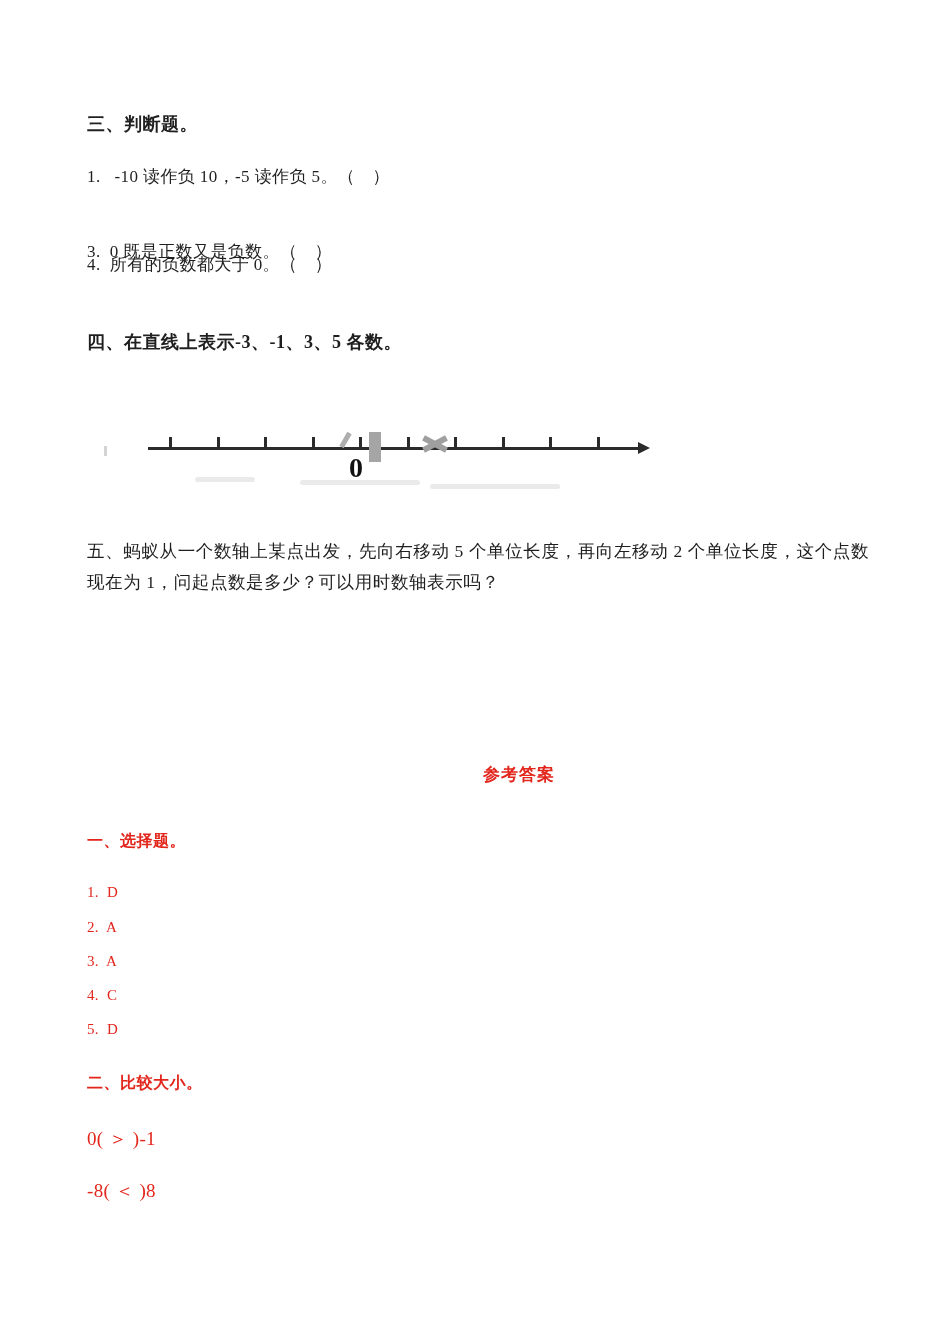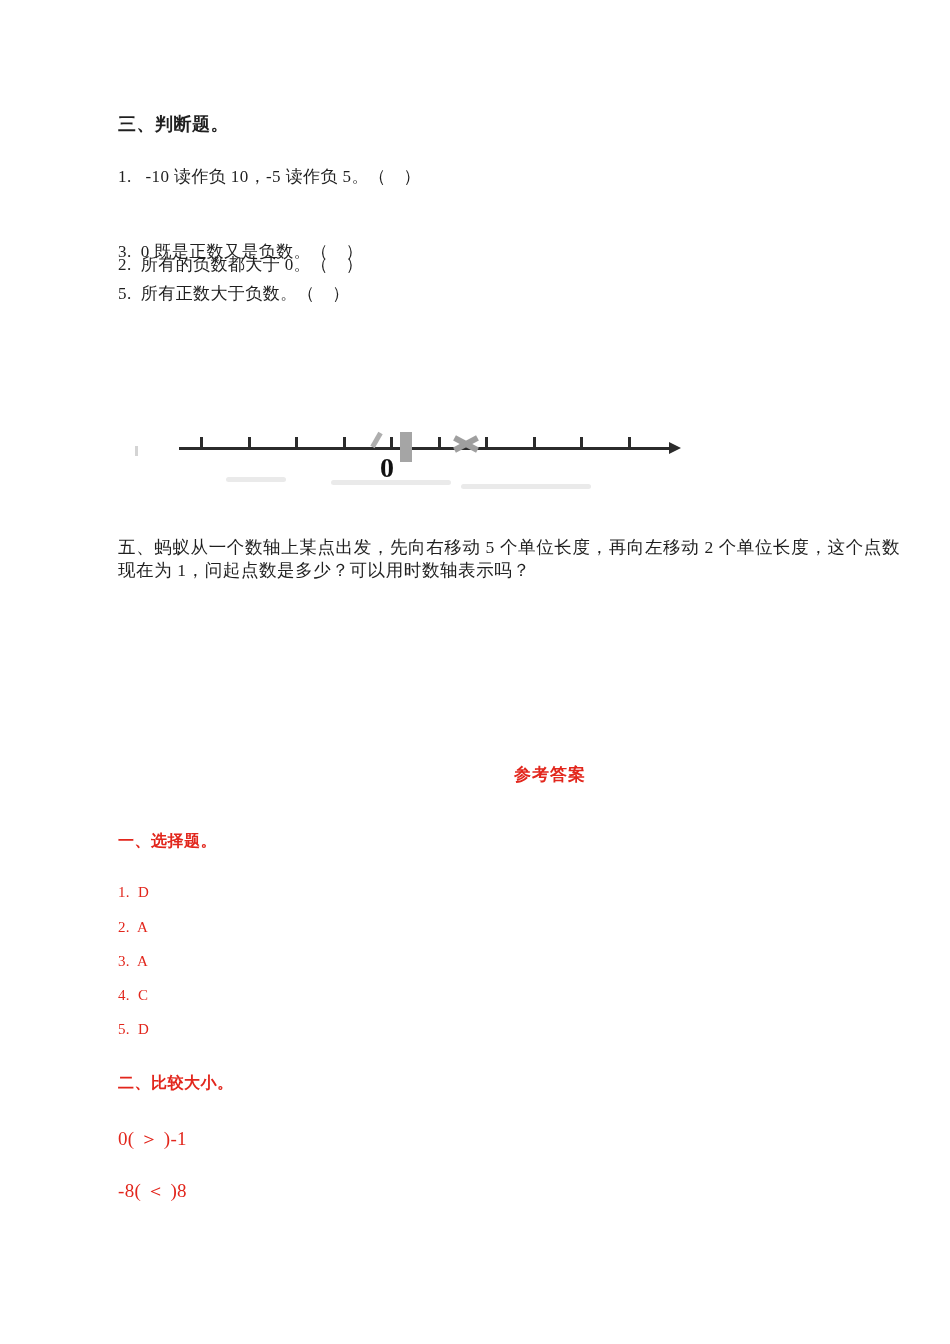--- a/index.html
+++ b/index.html
@@ -6,41 +6,40 @@
   body {
     width: 950px; height: 1344px;
     background: #ffffff;
     font-family: "Liberation Serif", "DejaVu Serif", serif;
     overflow: hidden;
   }
   .page {
     position: relative;
     width: 768px; height: 1344px;
     color: #1f1f1f;
-    margin-left: 31px;
   }
   .abs { position: absolute; white-space: pre-wrap; }
 
   
   .sec-heading {
     left: 87px;
     font-size: 18px;
     font-weight: 700;
     letter-spacing: 0.5px;
   }
   .judge-item {
     left: 87px;
     font-size: 17px;
     letter-spacing: 0.4px;
   }
   .word-problem {
     left: 87px;
     width: 782px;
     font-size: 17.5px;
-    line-height: 23px;
+    line-height: 31px;
     text-align: justify;
     letter-spacing: 0.6px;
   }
 
   
   .numberline {
     position: absolute;
     left: 0; top: 400px;
     width: 950px; height: 110px;
   }
@@ -143,23 +142,23 @@
 </style>
 </head>
 <body>
 
 <div class="page">
 
   <div class="abs sec-heading" style="top:112px">三、判断题。</div>
 
   <div class="abs judge-item" style="top:165px">1.   -10 读作负 10，-5 读作负 5。（　）</div>
   <div class="abs judge-item" style="top:240px">3.  0 既是正数又是负数。（　）</div>
-  <div class="abs judge-item" style="top:253px">2.  所有的负数都大于 0。（　）</div>
-  <div class="abs judge-item" style="top:282px">5.  所有正数大于负数。（　）</div>
-
+  <div class="abs judge-item" style="top:253px">4.  所有的负数都大于 0。（　）</div>
+
+  <div class="abs sec-heading" style="top:330px">四、在直线上表示-3、-1、3、5 各数。</div>
 
   <div class="numberline">
     <div class="nl-axis"></div>
     <div class="nl-arrow"></div>
 
     <div class="nl-tick" style="left:169px"></div>
     <div class="nl-tick" style="left:217px"></div>
     <div class="nl-tick" style="left:264px"></div>
     <div class="nl-tick" style="left:312px"></div>
     <div class="nl-tick" style="left:359px"></div>

